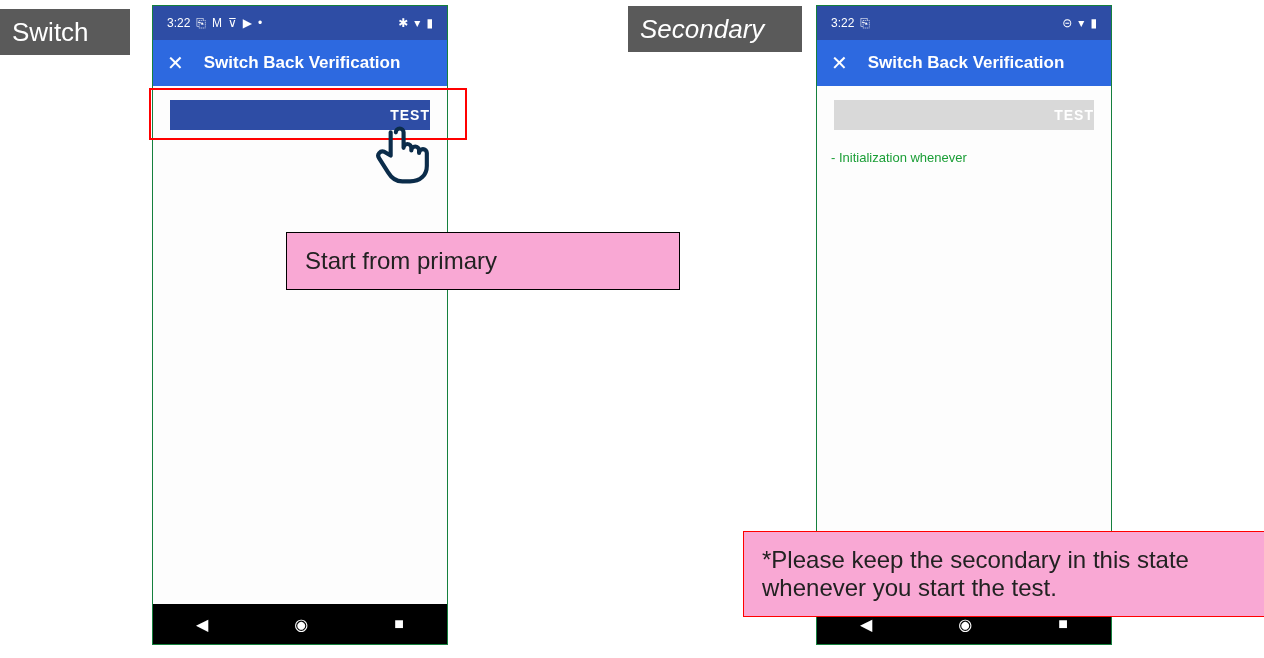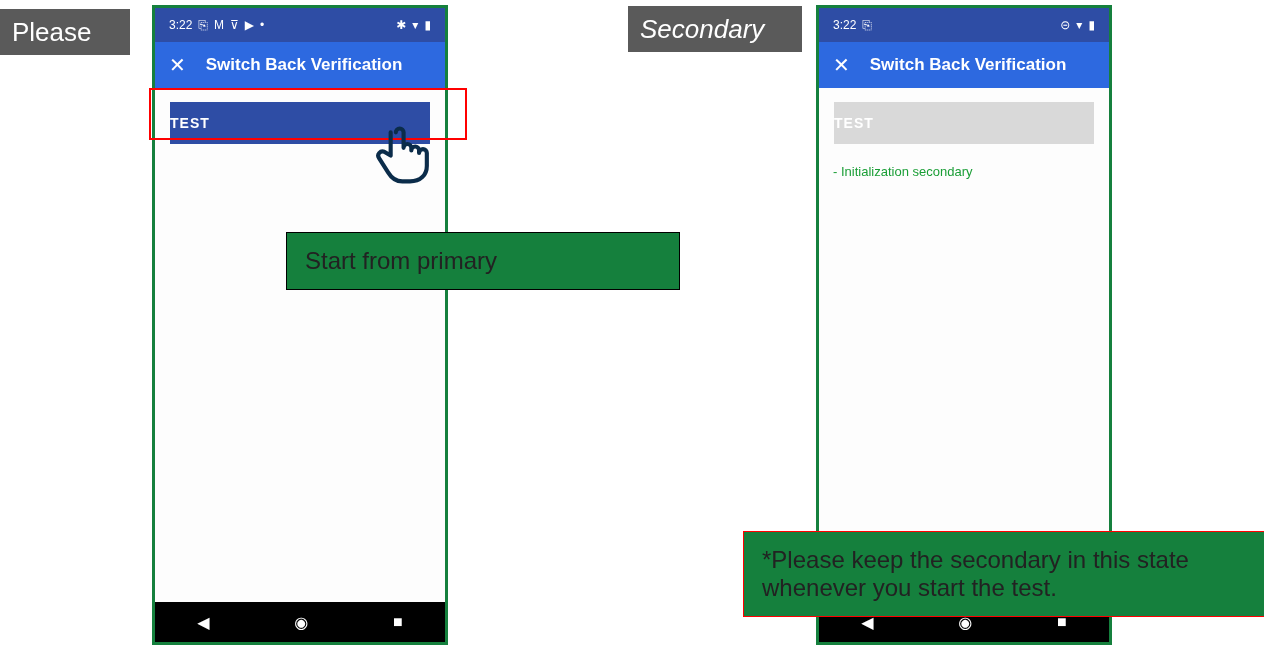--- a/index.html
+++ b/index.html
@@ -22,21 +22,21 @@
     align-items: center;
     height: 46px;
   }
 
   
   .phone {
     position: absolute;
     width: 296px;
     height: 640px;
     background: #ffffff;
-    border: 3px solid #15803d;
+    border: 1px solid #15803d;
   }
 
   
   .statusbar {
     height: 34px;
     background: #2e4da5;
     color: #ffffff;
     display: flex;
     align-items: center;
     justify-content: space-between;
@@ -68,29 +68,29 @@
     padding: 14px;
     height: calc(100% - 34px - 46px - 40px);
     background: #fdfdfd;
     display: flex;
     flex-direction: column;
     align-items: center;
   }
 
   .test-btn {
     width: 260px;
-    height: 42px;
+    height: 30px;
     border: none;
     color: #ffffff;
     font-size: 14px;
     font-weight: 600;
     letter-spacing: 1px;
     display: flex;
     align-items: center;
-    justify-content: flex-start;
+    justify-content: flex-end;
     cursor: pointer;
   }
   .test-btn.active { background: #2e4da5; }
   .test-btn.disabled { background: #d9d9d9; color: #ffffff; cursor: default; }
 
   .status-msg {
     align-self: flex-start;
     margin-top: 20px;
     font-size: 13px;
     color: #1a9e36;
@@ -112,41 +112,41 @@
 
   
   .highlight-box {
     position: absolute;
     border: 2px solid #ff0000;
     background: transparent;
     pointer-events: none;
   }
   .annotation-box {
     position: absolute;
-    background: #15803d;
+    background: #f9a8d4;
     border: 1px solid #000000;
     padding: 14px 18px;
     font-size: 24px;
     color: #222222;
   }
   .annotation-box.redborder { border: 1px solid #ff0000; }
 
   
   .pointer-hand {
     position: absolute;
     width: 62px;
     height: 62px;
     color: #0b2c4a;
   }
 </style>
 </head>
 <body>
 
 <div class="device-tag" style="left:0px; top:9px; width:130px;">
-  <span>Please</span>
+  <span>Switch</span>
 </div>
 
 <div class="device-tag" style="left:628px; top:6px; width:174px;font-style:italic;">
   <span>Secondary</span>
 </div>
 
 <div class="phone" style="left:152px; top:5px;">
 
   <div class="statusbar">
     <div class="status-left">
@@ -199,21 +199,21 @@
 
   <div class="appbar">
     <span class="close-x">✕</span>
     <span>Switch Back Verification</span>
   </div>
 
   <div class="content">
     <button class="test-btn disabled">
       <span>TEST</span>
     </button>
-    <div class="status-msg">- Initialization secondary</div>
+    <div class="status-msg">- Initialization whenever</div>
   </div>
 
   <div class="navbar">
     <span class="nav-shape">◀</span>
     <span class="nav-shape">◉</span>
     <span class="nav-shape">■</span>
   </div>
 
 </div>
 

